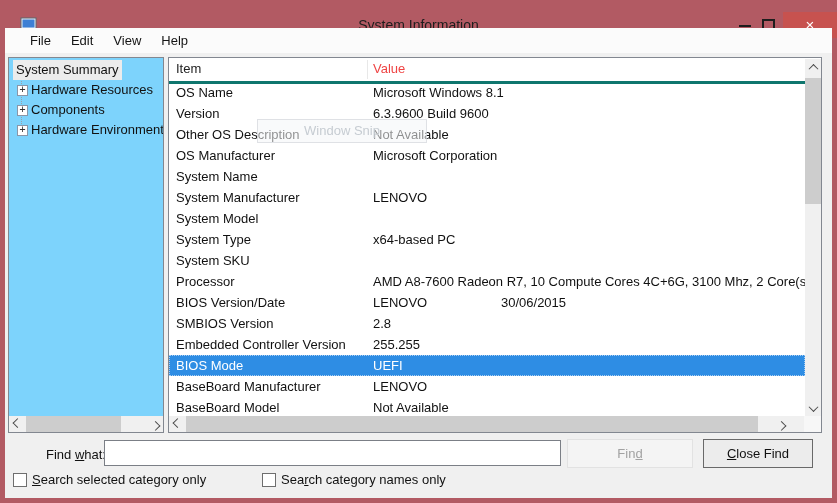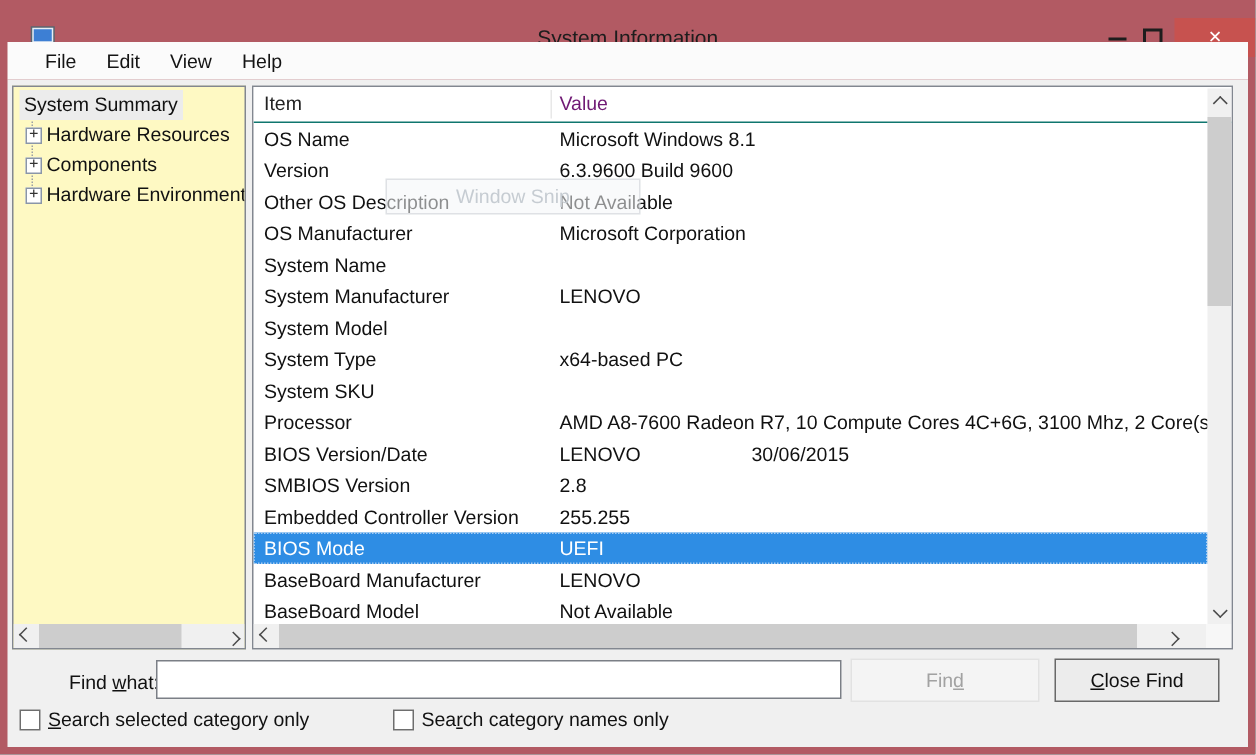--- a/index.html
+++ b/index.html
@@ -18,38 +18,38 @@
 
   
   .menubar { position:absolute; left:5px; top:28px; width:827px; height:25px; background:#fbfbfb;
              display:flex; align-items:center; padding-left:15px; box-sizing:border-box; }
   .menu-item { padding:0 10px; font-size:13px; color:#141414; }
 
   
   .client { position:absolute; left:5px; top:53px; width:827px; height:445px; background:#f0f0f0; }
 
   
-  .tree-pane { position:absolute; left:8px; top:57px; width:156px; height:376px; background:#fef9c3;
+  .tree-pane { position:absolute; left:8px; top:57px; width:156px; height:376px; background:#7dd3fc;
                border:1px solid #828790; box-sizing:border-box; overflow:hidden; }
   .tree-items { position:absolute; left:0; top:2px; width:100%; }
   .tree-item { position:relative; height:20px; line-height:20px; font-size:13px; color:#111; white-space:nowrap; overflow:hidden; }
   .tree-root-label { display:inline-block; padding:0 3px; margin-left:4px; background:#ececec; }
   .tree-child { padding-left:22px; }
   .expand-box { position:absolute; left:8px; top:5px; width:9px; height:9px; border:1px solid #8a96a8; background:#fff;
                 color:#333; font-size:10px; line-height:8px; text-align:center; font-family:"DejaVu Sans Mono", monospace; }
   .tree-dots { position:absolute; left:12px; top:20px; height:54px; border-left:1px dotted #9aa0a6; }
   .tree-hscroll { position:absolute; left:0; bottom:0; width:154px; height:16px; background:#f0f0f0; }
   .tree-hthumb { position:absolute; left:17px; top:0; width:95px; height:16px; background:#cdcdcd; }
 
   
   .list-pane { position:absolute; left:168px; top:57px; width:654px; height:376px; background:#fff;
                border:1px solid #828790; box-sizing:border-box; overflow:hidden; }
-  .list-header { position:absolute; left:0; top:0; width:652px; height:23px; background:#fff; border-bottom:1px solid #0f766e; }
+  .list-header { position:absolute; left:0; top:0; width:652px; height:23px; background:#fff; border-bottom:3px solid #0f766e; }
   .col-item  { position:absolute; left:7px; top:3px; font-size:13px; color:#222; }
-  .col-value { position:absolute; left:204px; top:3px; font-size:13px; color:#701a75; }
+  .col-value { position:absolute; left:204px; top:3px; font-size:13px; color:#ef4444; }
   .col-sep   { position:absolute; left:198px; top:2px; width:1px; height:19px; background:#e8e8e8; }
   .rows { position:absolute; left:0; top:24px; width:636px; }
   .lrow { position:relative; height:21px; line-height:21px; font-size:13px; color:#111; white-space:nowrap; overflow:hidden; }
   .lrow .item { position:absolute; left:7px; }
   .lrow .val  { position:absolute; left:204px; }
   .lrow .val2 { position:absolute; left:332px; }
   .lrow.selected { background:#2e8de4; color:#fff; outline:1px dotted #a9cdf1; outline-offset:-1px; }
 
   
   .vscroll { position:absolute; right:0; top:1px; width:16px; height:357px; background:#f0f0f0; }

